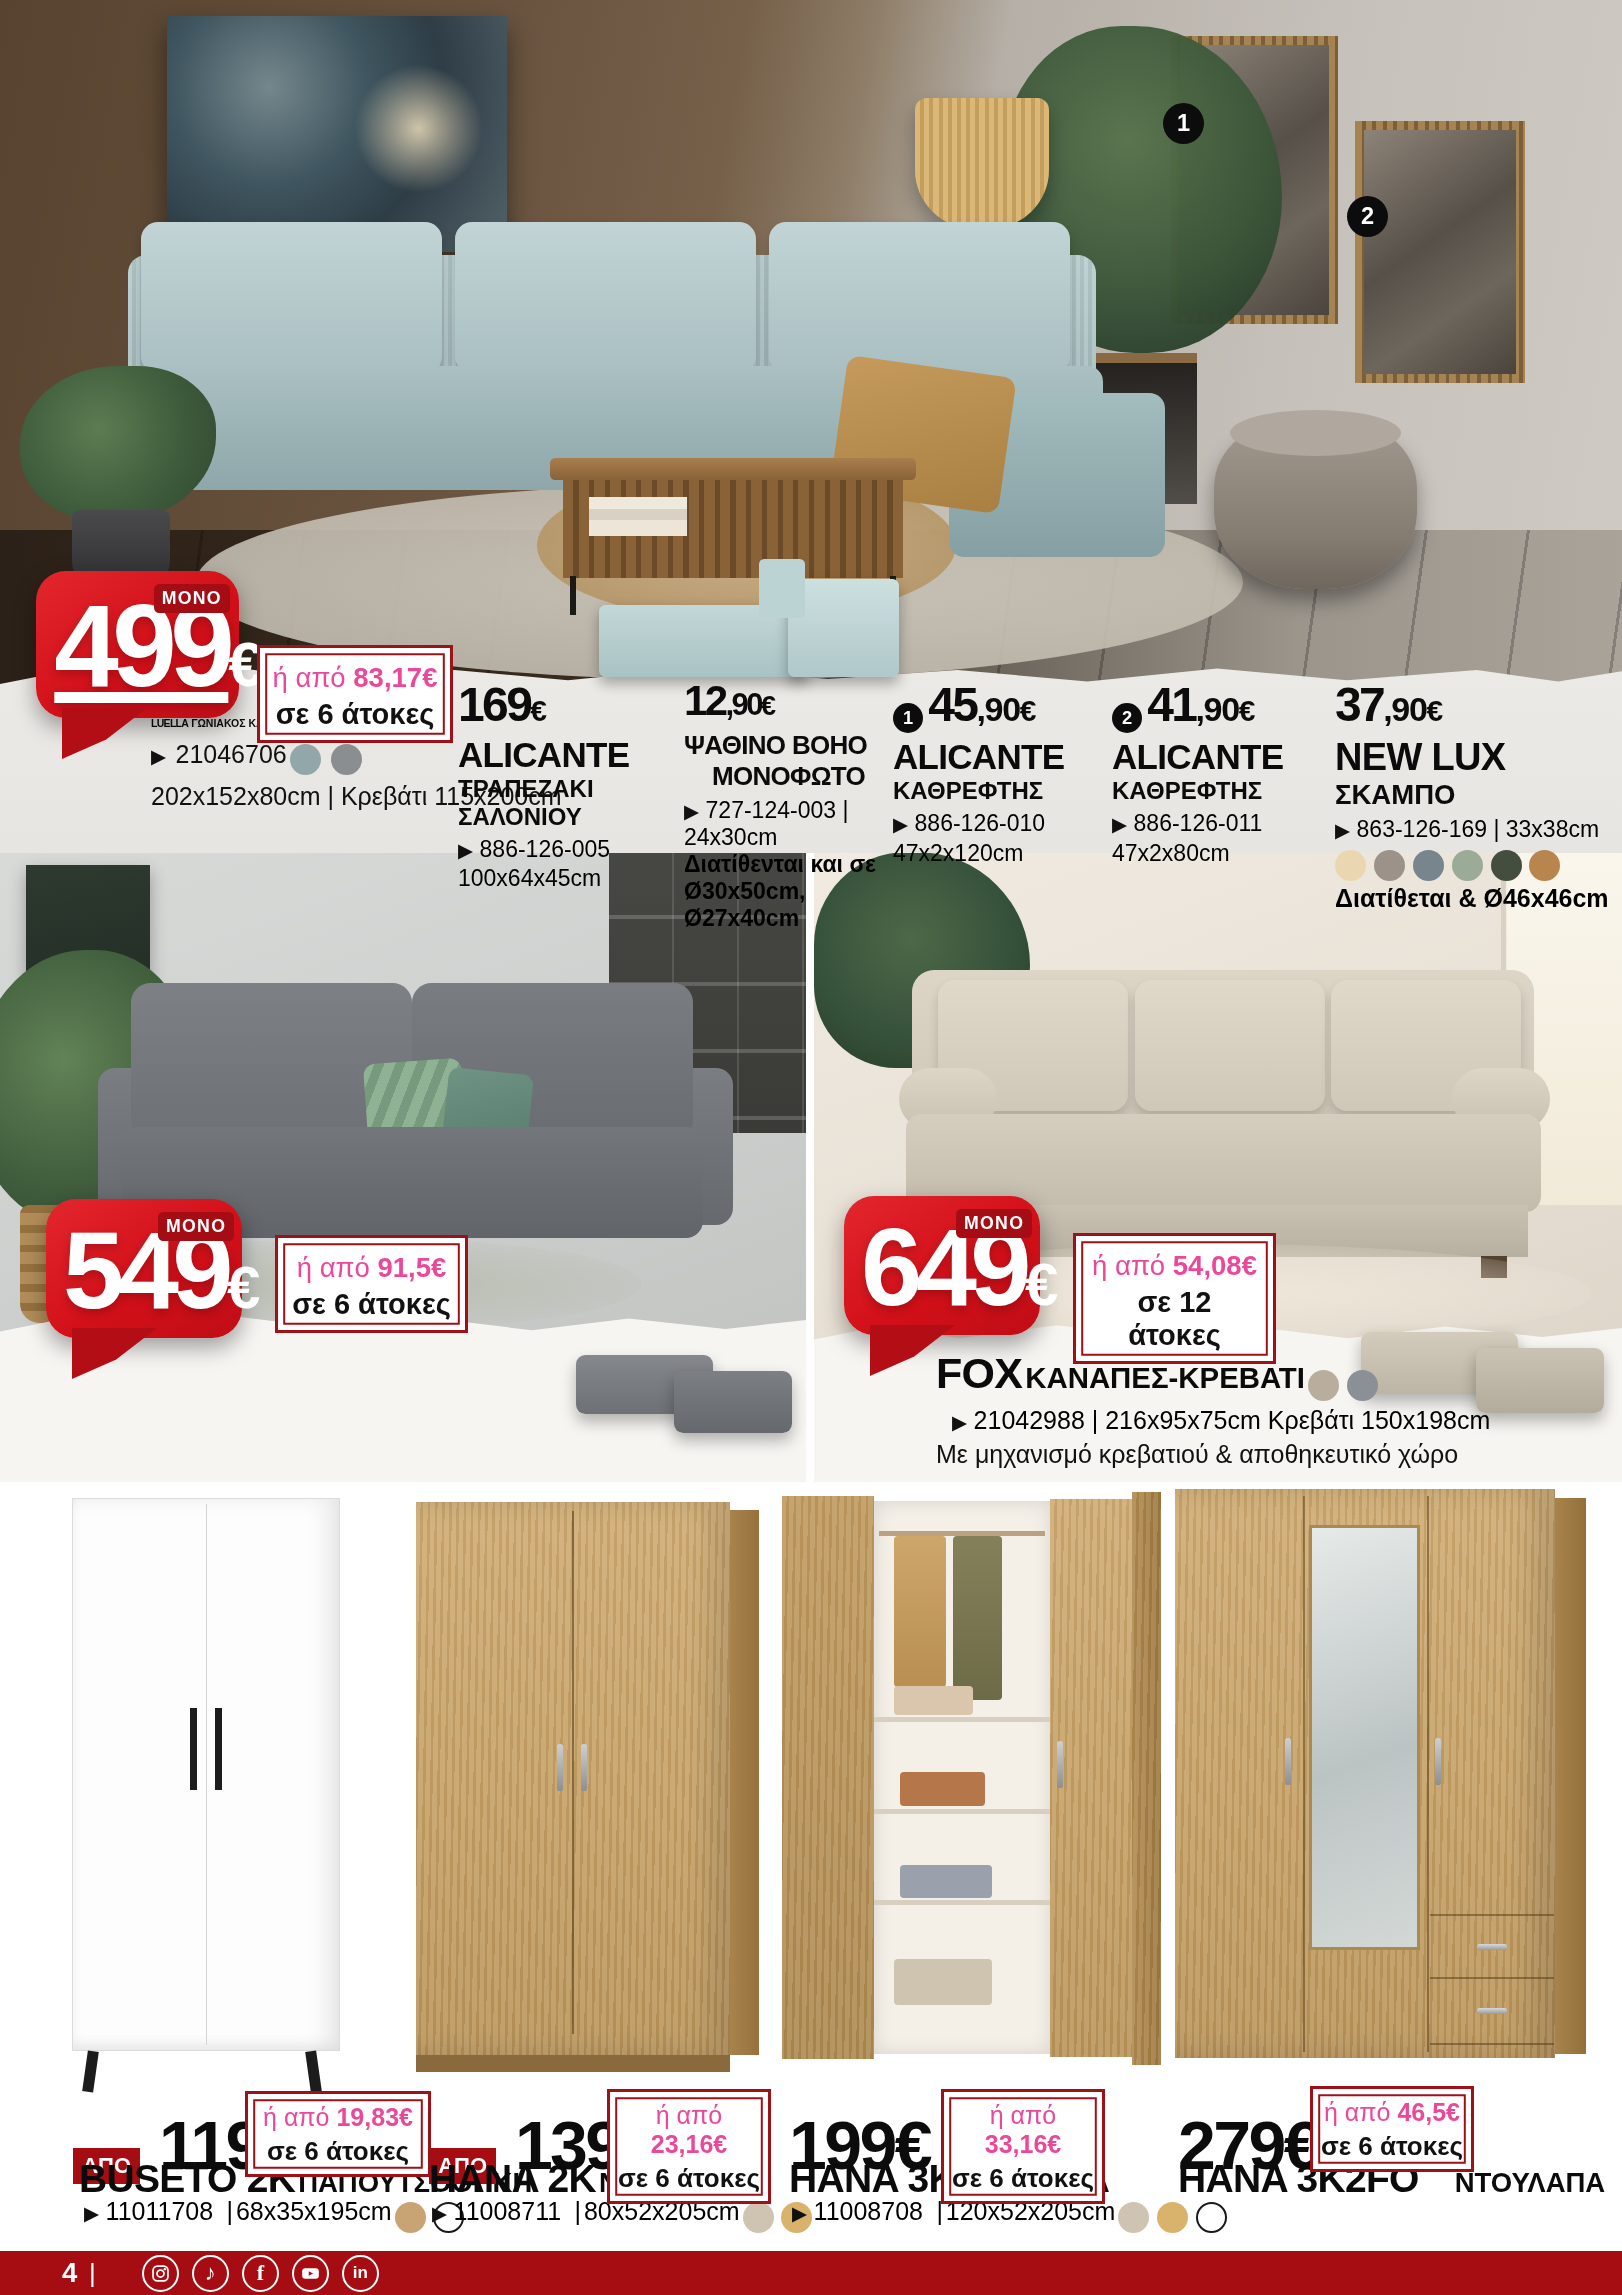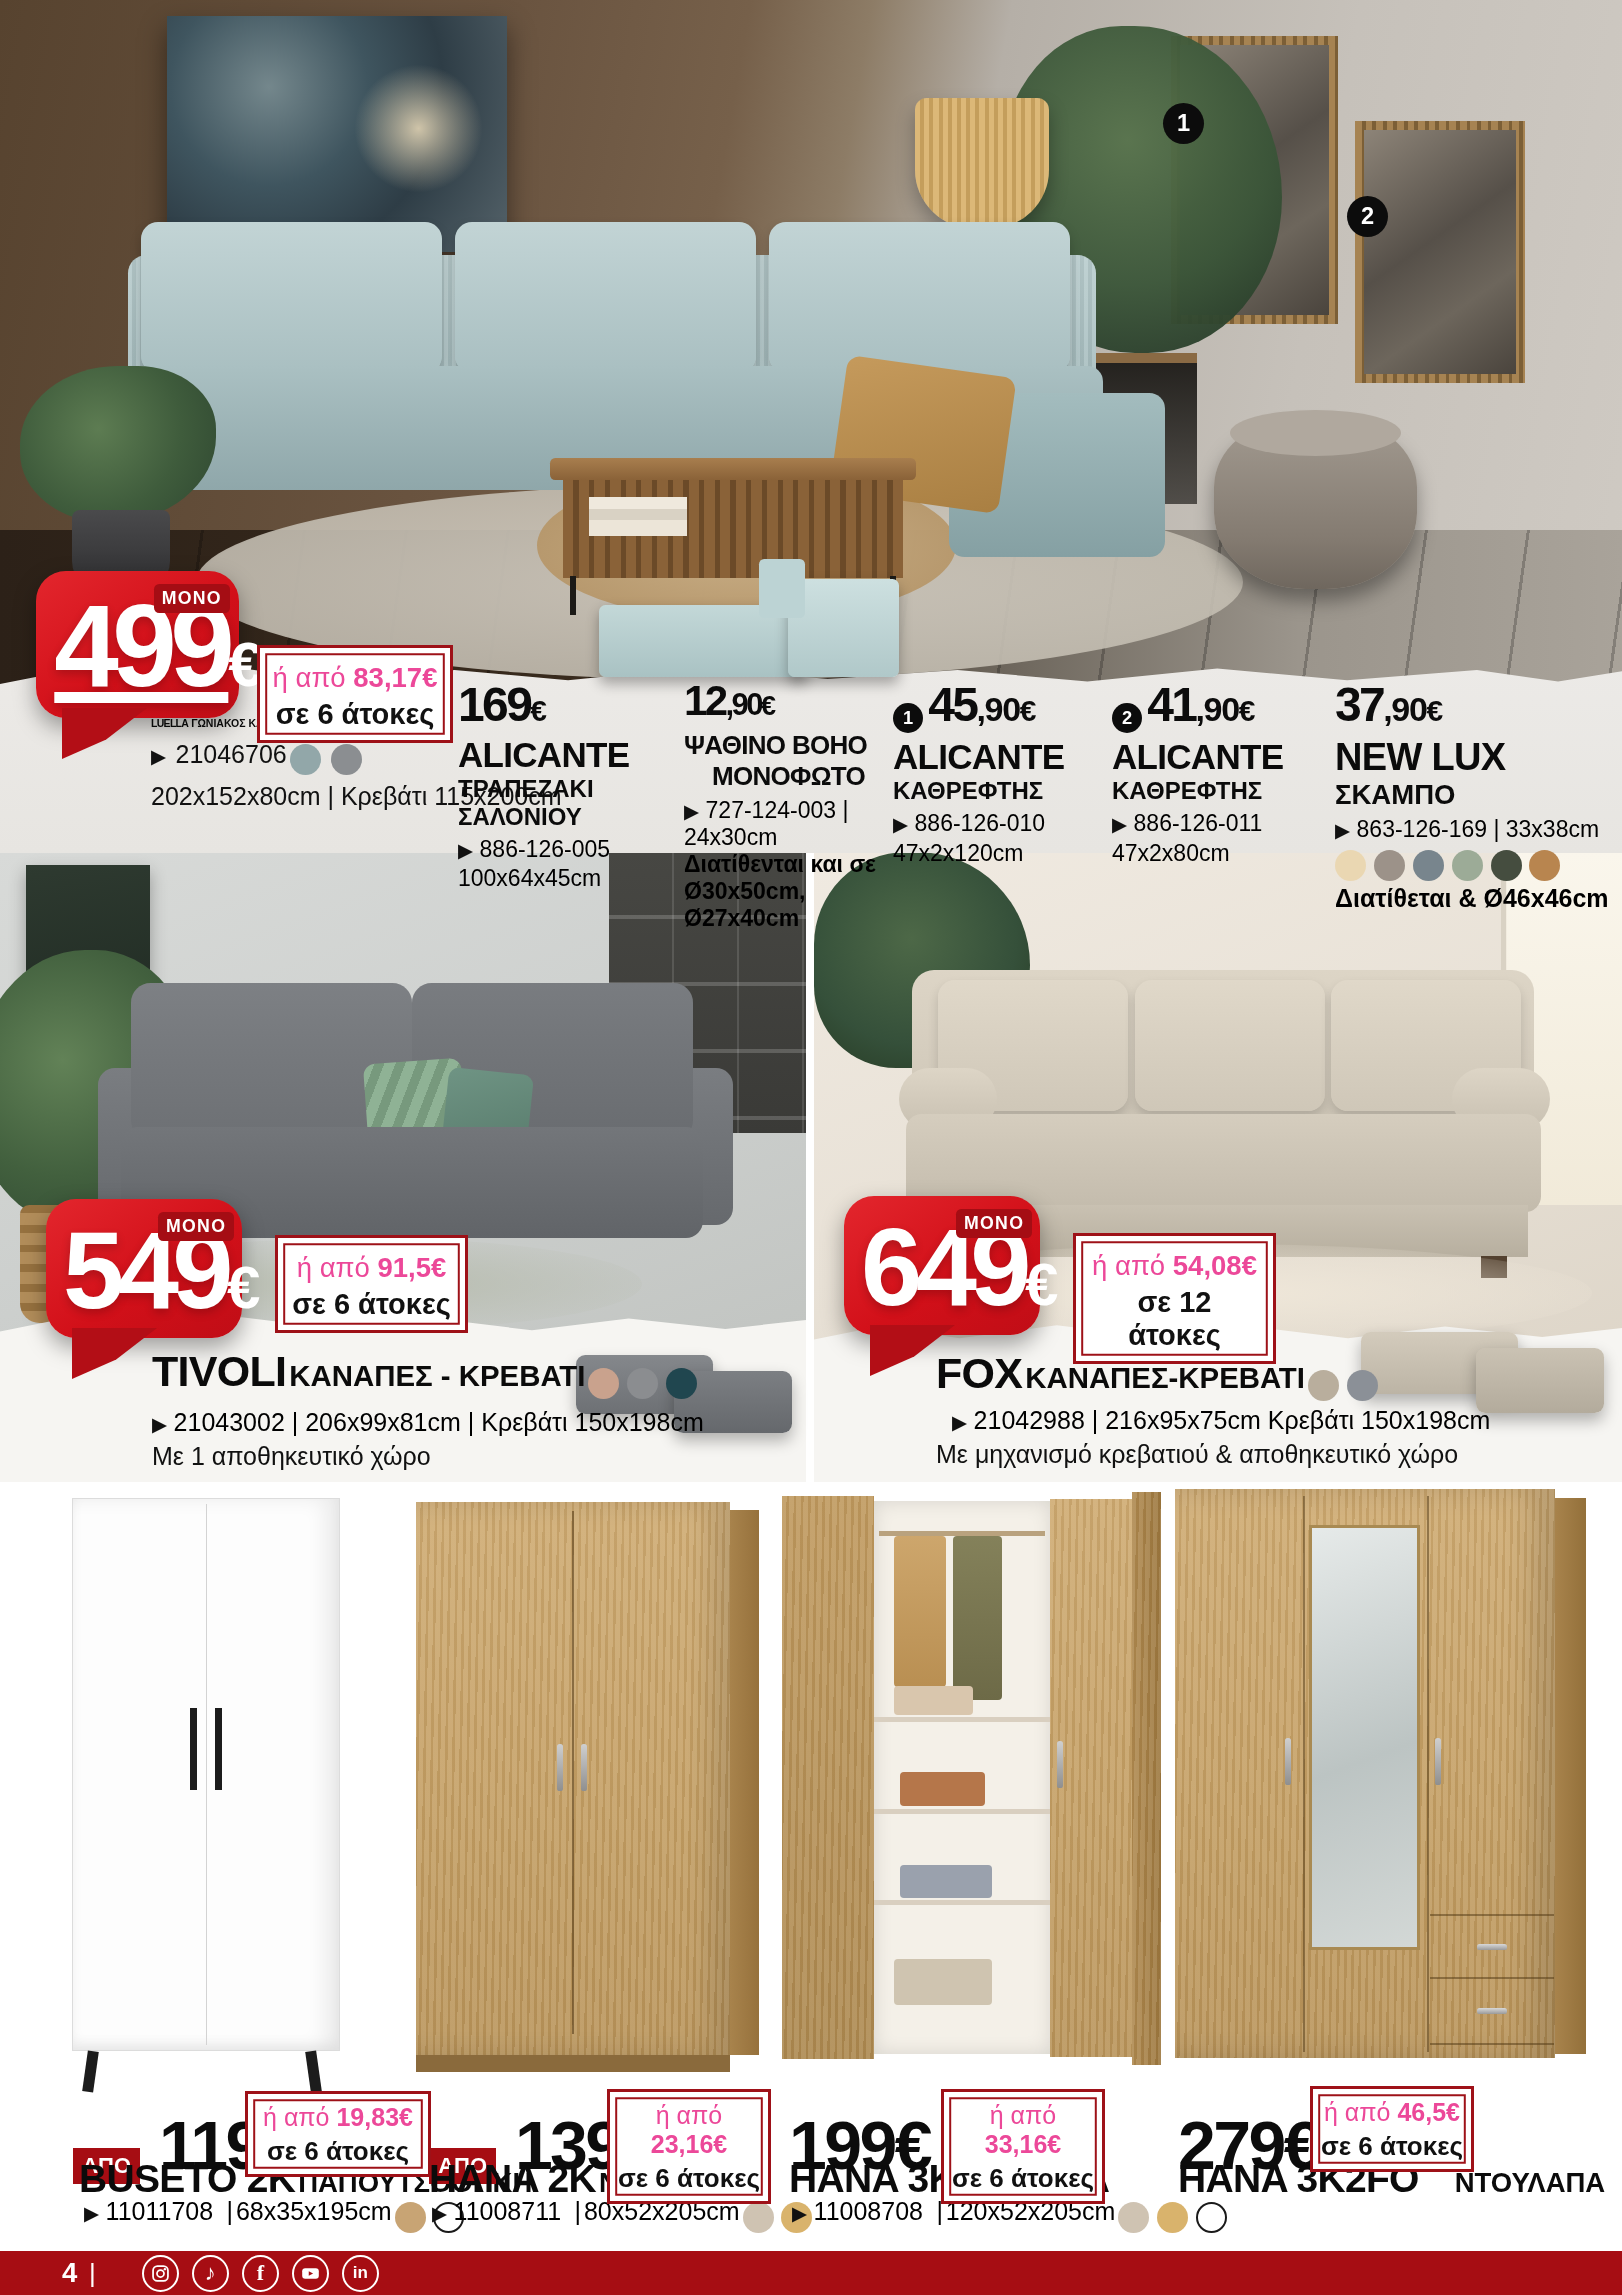--- a/index.html
+++ b/index.html
@@ -365,27 +365,20 @@
   <div class="bubble" style="left:46px;top:1199px;width:196px;height:139px;padding:15.7px 10.5px 0 17px;">
     <span class="num" style="font-size:110px;">549</span><span class="eur" style="font-size:60px;">€</span>
     <span class="mono" style="right:7.9px;top:13px;">ΜΟΝΟ</span>
     <div class="tail"></div>
   </div>
   <div class="inst-box" style="left:275px;top:1235px;width:193px;">
     <span class="l1"><span>ή από</span> <b>91,5€</b></span>
     <span class="l2">σε 6 άτοκες</span>
   </div>
 
-  <div class="abs" style="left:152px;top:1347px;z-index:8;">
-    <span class="pname sofa-title">TIVOLI</span>
-    <span class="ptype sofa-type">ΚΑΝΑΠΕΣ - ΚΡΕΒΑΤΙ</span>
-    <span class="swatch" style="background:#c9a28d"></span><span class="swatch" style="background:#8b8d90"></span><span class="swatch" style="background:#20464f"></span>
-    <div style="margin-top:9.2px;"><span class="bullet">▶</span><span class="sofa-sku">21043002  | 206x99x81cm | Κρεβάτι  150x198cm</span></div>
-    <div class="sofa-note" style="margin-top:5.2px;">Με 1 αποθηκευτικό χώρο</div>
-  </div>
   <div class="sofa-inset" style="left:576px;top:1335px;width:222px;height:118px;">
     <div class="seat" style="left:0;top:19.6px;width:137px;height:59px;background:linear-gradient(180deg,#85888c,#6d7074);"></div>
     <div class="seat" style="left:98px;top:36px;width:118px;height:62px;background:linear-gradient(180deg,#7c7f83,#65686c);"></div>
   </div>
 
   <div class="card-photo fox-photo">
     <div class="fox-window"></div>
     <div class="fox-plant"></div>
     <div class="fox-back"></div>
     <div class="fox-cush" style="left:124px;width:190px;"></div>

